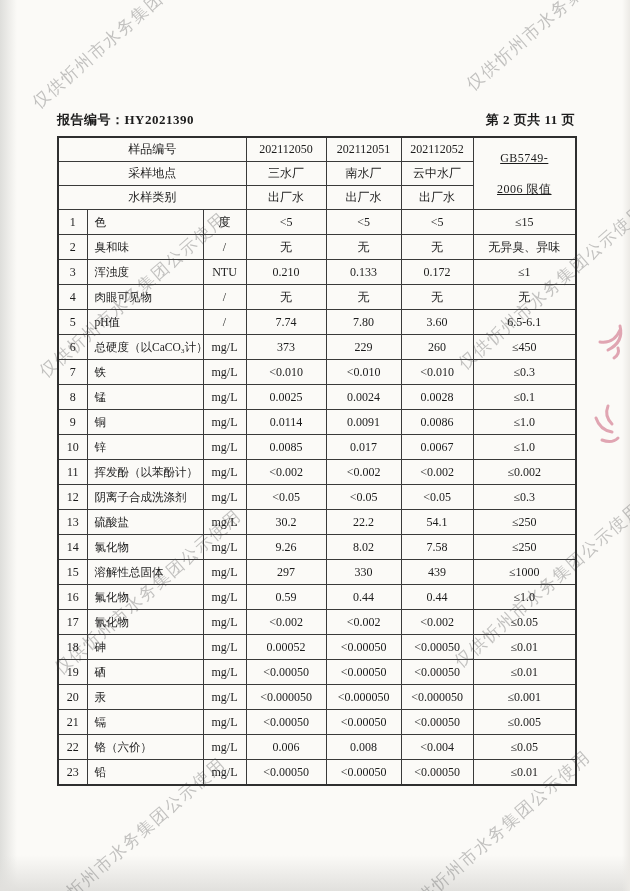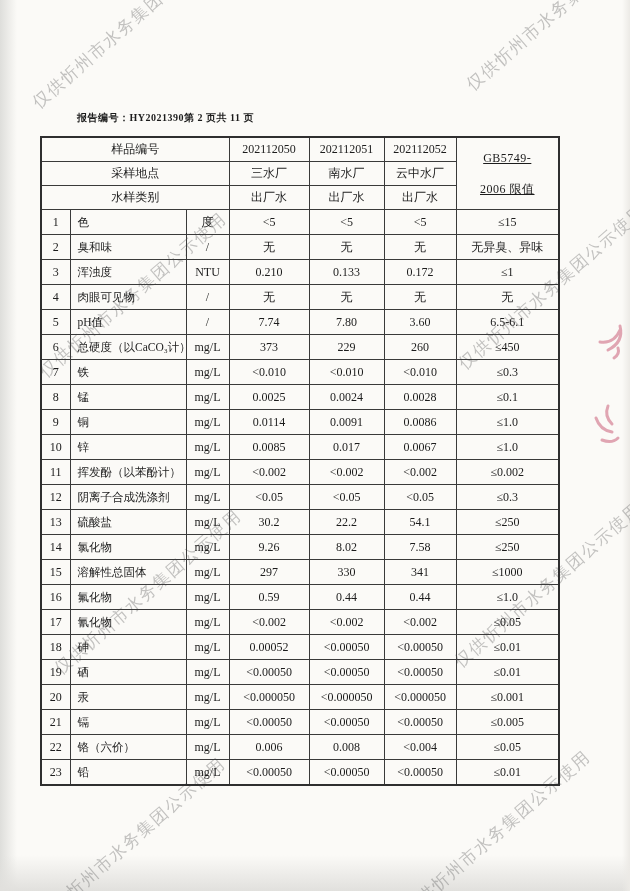--- a/index.html
+++ b/index.html
@@ -33,26 +33,26 @@
     pointer-events:none;
   }
 
   .title{
     position:absolute;top:78px;left:57px;width:518px;
     text-align:center;font-size:17px;font-weight:bold;
     letter-spacing:1.5px;
   }
   .meta{
     position:absolute;top:111px;left:57px;width:518px;
-    display:flex;
-    font-size:10px;font-weight:bold;letter-spacing:.5px;margin-left:20px;
+    display:flex;justify-content:space-between;
+    font-size:13px;font-weight:bold;letter-spacing:.5px;
   }
 
   table.report-table{
-    position:absolute;top:136px;left:40px;width:518px;
+    position:absolute;top:136px;left:57px;width:518px;
     border-collapse:collapse;table-layout:fixed;
     font-size:12px;text-align:center;
     border:2px solid #2f2f2f;
   }
   .report-table td{
     border:1px solid #3a3a3a;
     padding:0 2px;
     overflow:hidden;
   }
   .report-table thead td{height:23px;}
@@ -261,21 +261,21 @@
           <td>8.02</td>
           <td>7.58</td>
           <td>≤250</td>
         </tr>
         <tr>
           <td>15</td>
           <td class="name-cell">溶解性总固体</td>
           <td>mg/L</td>
           <td>297</td>
           <td>330</td>
-          <td>341</td>
+          <td>439</td>
           <td>≤1000</td>
         </tr>
         <tr>
           <td>16</td>
           <td class="name-cell">氟化物</td>
           <td>mg/L</td>
           <td>0.59</td>
           <td>0.44</td>
           <td>0.44</td>
           <td>≤1.0</td>

